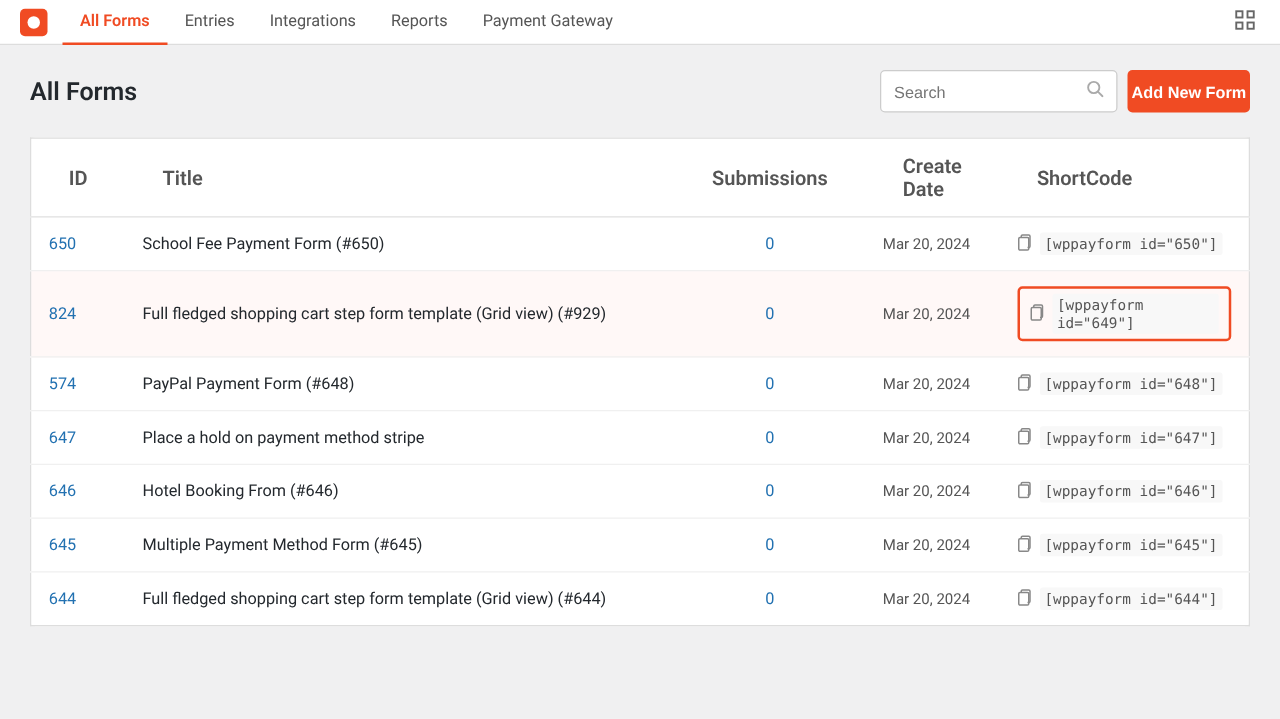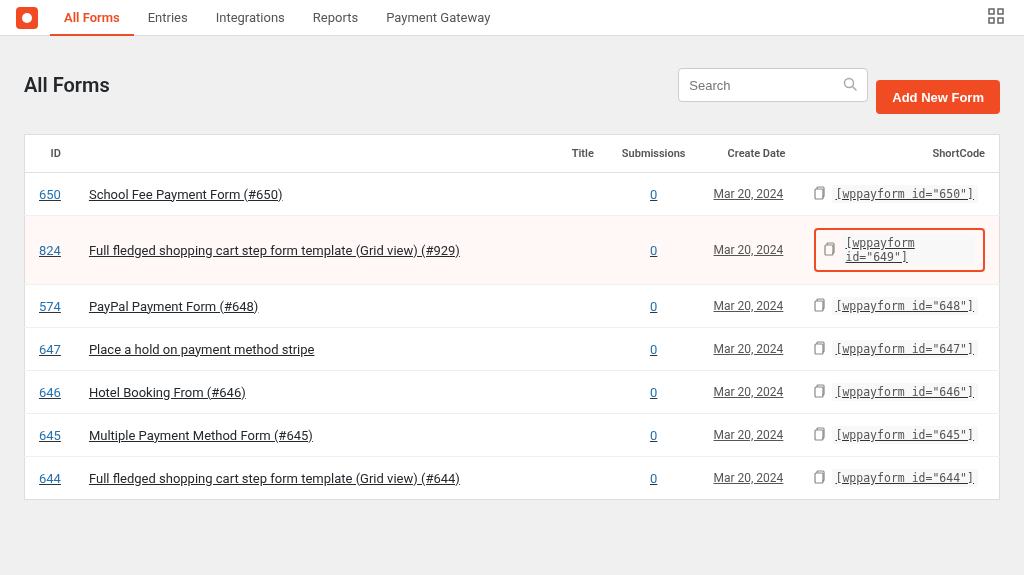--- a/index.html
+++ b/index.html
@@ -111,51 +111,49 @@
     }
     .search-icon-svg {
       color: #aaa;
       font-size: 14px;
     }
     .add-new-btn {
       background: #f04b23;
       color: #fff;
       border: none;
       border-radius: 4px;
-      padding: 7px 16px;
+      padding: 7px 3px;
       font-size: 13px;
       font-weight: 600;
       cursor: pointer;
       height: 34px;
       white-space: nowrap;
-      margin-top: 24px;
     }
 
     
     .forms-table {
       background: #fff;
       border: 1px solid #ddd;
       border-radius: 4px;
       width: 100%;
       border-collapse: collapse;
     }
     .forms-table th {
-      text-align: right;
-      padding: 12px 14px;
-      font-size: 11px;
+      text-align: left;
+      padding: 12px 30px;
+      font-size: 16px;
       font-weight: 600;
       color: #555;
       border-bottom: 1px solid #e0e0e0;
       background: #fff;
     }
     .forms-table td {
       padding: 12px 14px;
       border-bottom: 1px solid #f0f0f0;
       vertical-align: middle;
-      text-decoration: underline;
     }
     .forms-table tr:last-child td {
       border-bottom: none;
     }
     .col-id { width: 50px; }
     .col-title { width: auto; }
     .col-submissions { width: 80px; text-align: center; }
     .col-date { width: 100px; }
     .col-shortcode { width: 200px; }
 

